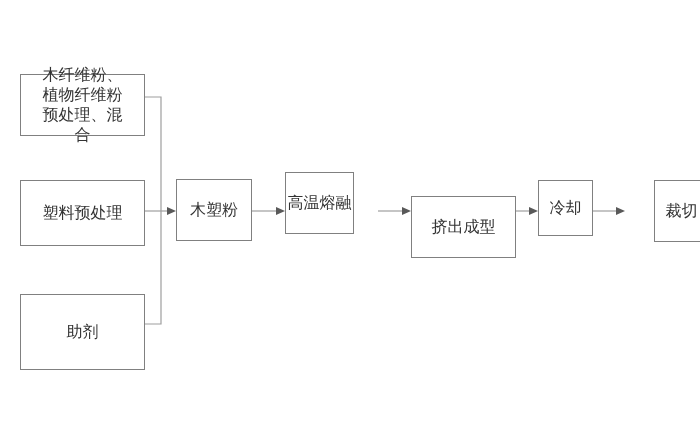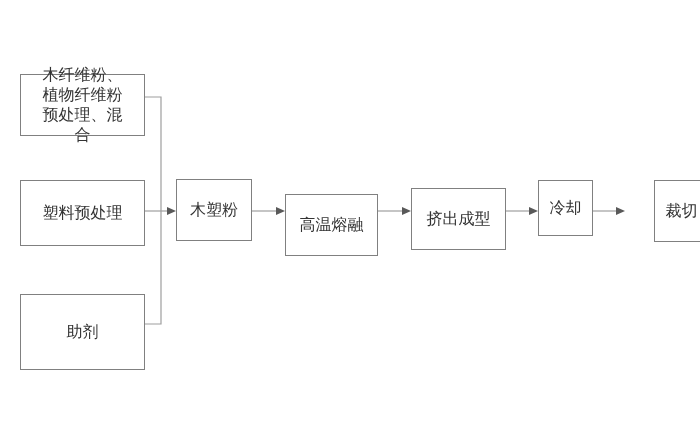--- a/index.html
+++ b/index.html
@@ -41,22 +41,22 @@
     line-height: 20px;
     display: flex;
     align-items: center;
     justify-content: center;
     text-align: center;
   }
   .n-fiber    { left: 20px;  top: 66px;  width: 125px; height: 62px; padding: 0 19px; margin-top: 8px; }
   .n-plastic  { left: 20px;  top: 180px; width: 125px; height: 66px; }
   .n-additive { left: 20px;  top: 294px; width: 125px; height: 76px; }
   .n-powder   { left: 176px; top: 179px; width: 76px;  height: 62px; }
-  .n-melt     { left: 285px; top: 194px; width: 93px;  height: 62px; }
-  .n-extrude  { left: 411px; top: 188px; width: 95px;  height: 62px; }
+  .n-melt     { left: 285px; top: 172px; width: 69px;  height: 62px; }
+  .n-extrude  { left: 411px; top: 196px; width: 105px;  height: 62px; }
   .n-cool     { left: 538px; top: 180px; width: 55px;  height: 56px; }
   .n-cut      { left: 625px; top: 180px; width: 55px;  height: 62px; margin-left: 29px; }
 </style>
 </head>
 <body>
 
 <div class="canvas">
 
   <svg class="connector-layer" viewBox="0 0 700 434" xmlns="http://www.w3.org/2000/svg">
 

